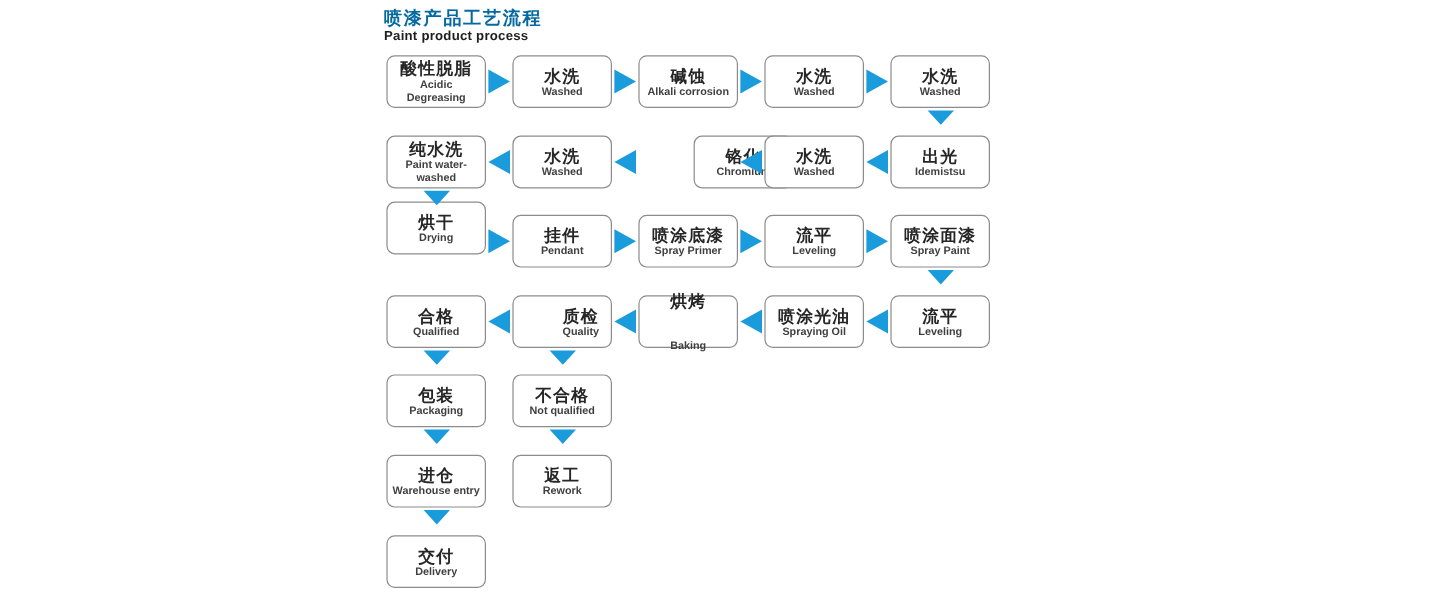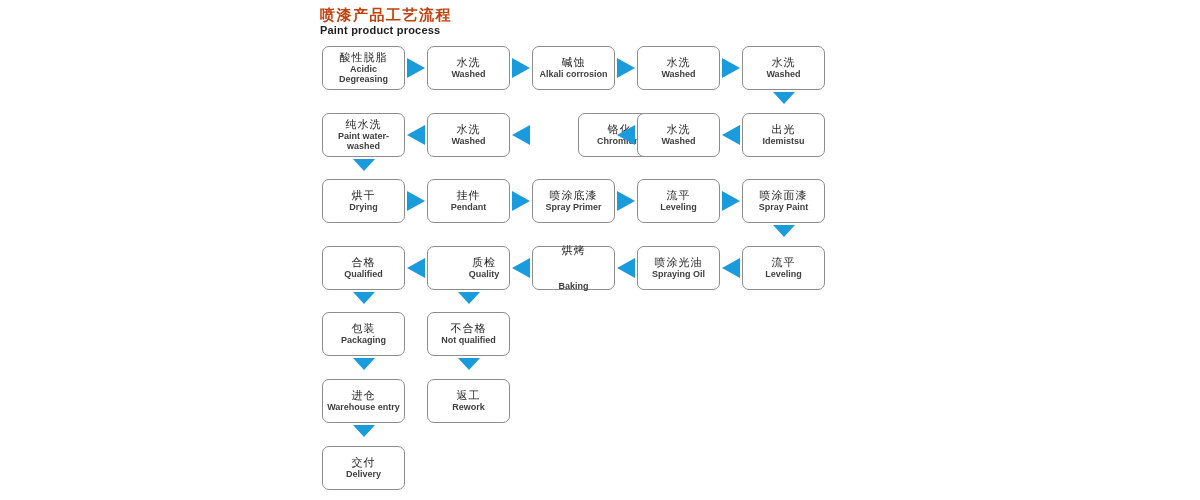--- a/index.html
+++ b/index.html
@@ -6,38 +6,38 @@
     --arrow-color:#1a9bdc;
     --box-border:#8c8c8c;
     --zh-color:#262626;
     --en-color:#404040;
   }
   html,body{margin:0;padding:0;background:#fff;}
   body{font-family:"Liberation Sans","DejaVu Sans",sans-serif;}
   #canvas{position:relative;width:1200px;height:500px;background:#ffffff;overflow:hidden;}
   .title-zh{
     position:absolute;left:320px;top:6px;
-    font-size:15px;font-weight:bold;color:#c2410c;
+    font-size:15px;font-weight:bold;color:#0369a1;
     letter-spacing:1.5px;white-space:nowrap;
   }
   .title-en{
     position:absolute;left:320px;top:24px;
     font-size:11px;font-weight:bold;color:#1e1e1e;
     letter-spacing:0.2px;white-space:nowrap;
   }
   .node{
     position:absolute;width:83px;height:44px;
     border:1.5px solid var(--box-border);
     border-radius:7px;background:#fff;
     box-sizing:border-box;
     display:flex;flex-direction:column;align-items:center;justify-content:center;
     text-align:center;
   }
   .node .zh{
-    font-size:11px;font-weight:normal;color:var(--zh-color);
+    font-size:14px;font-weight:bold;color:var(--zh-color);
     letter-spacing:1px;line-height:1.15;white-space:nowrap;
   }
   .node .en{
     font-size:9px;font-weight:bold;color:var(--en-color);
     line-height:1.2;white-space:pre-line;letter-spacing:0;
   }
   .arrow-right{
     position:absolute;width:0;height:0;
     border-top:10px solid transparent;
     border-bottom:10px solid transparent;
@@ -106,21 +106,21 @@
         <div class="en">Washed</div>
       </div>
       <div class="node" style="left: 742px; top: 113px;">
         <div class="zh">出光</div>
         <div class="en">Idemistsu</div>
       </div>
       <div class="arrow-left" style="left: 407px; top: 125px;"></div>
       <div class="arrow-left" style="left: 512px; top: 125px;"></div>
       <div class="arrow-left" style="left: 617px; top: 125px;"></div>
       <div class="arrow-left" style="left: 722px; top: 125px;"></div>
-      <div class="node" style="left: 322px; top: 179px; text-align: right;">
+      <div class="node" style="left: 322px; top: 168px; text-align: right;">
         <div class="zh">烘干</div>
         <div class="en">Drying</div>
       </div>
       <div class="node" style="left: 427px; top: 179px; align-items: center;">
         <div class="zh">挂件</div>
         <div class="en">Pendant</div>
       </div>
       <div class="node" style="left: 532px; top: 179px;">
         <div class="zh">喷涂底漆</div>
         <div class="en">Spray Primer</div>

